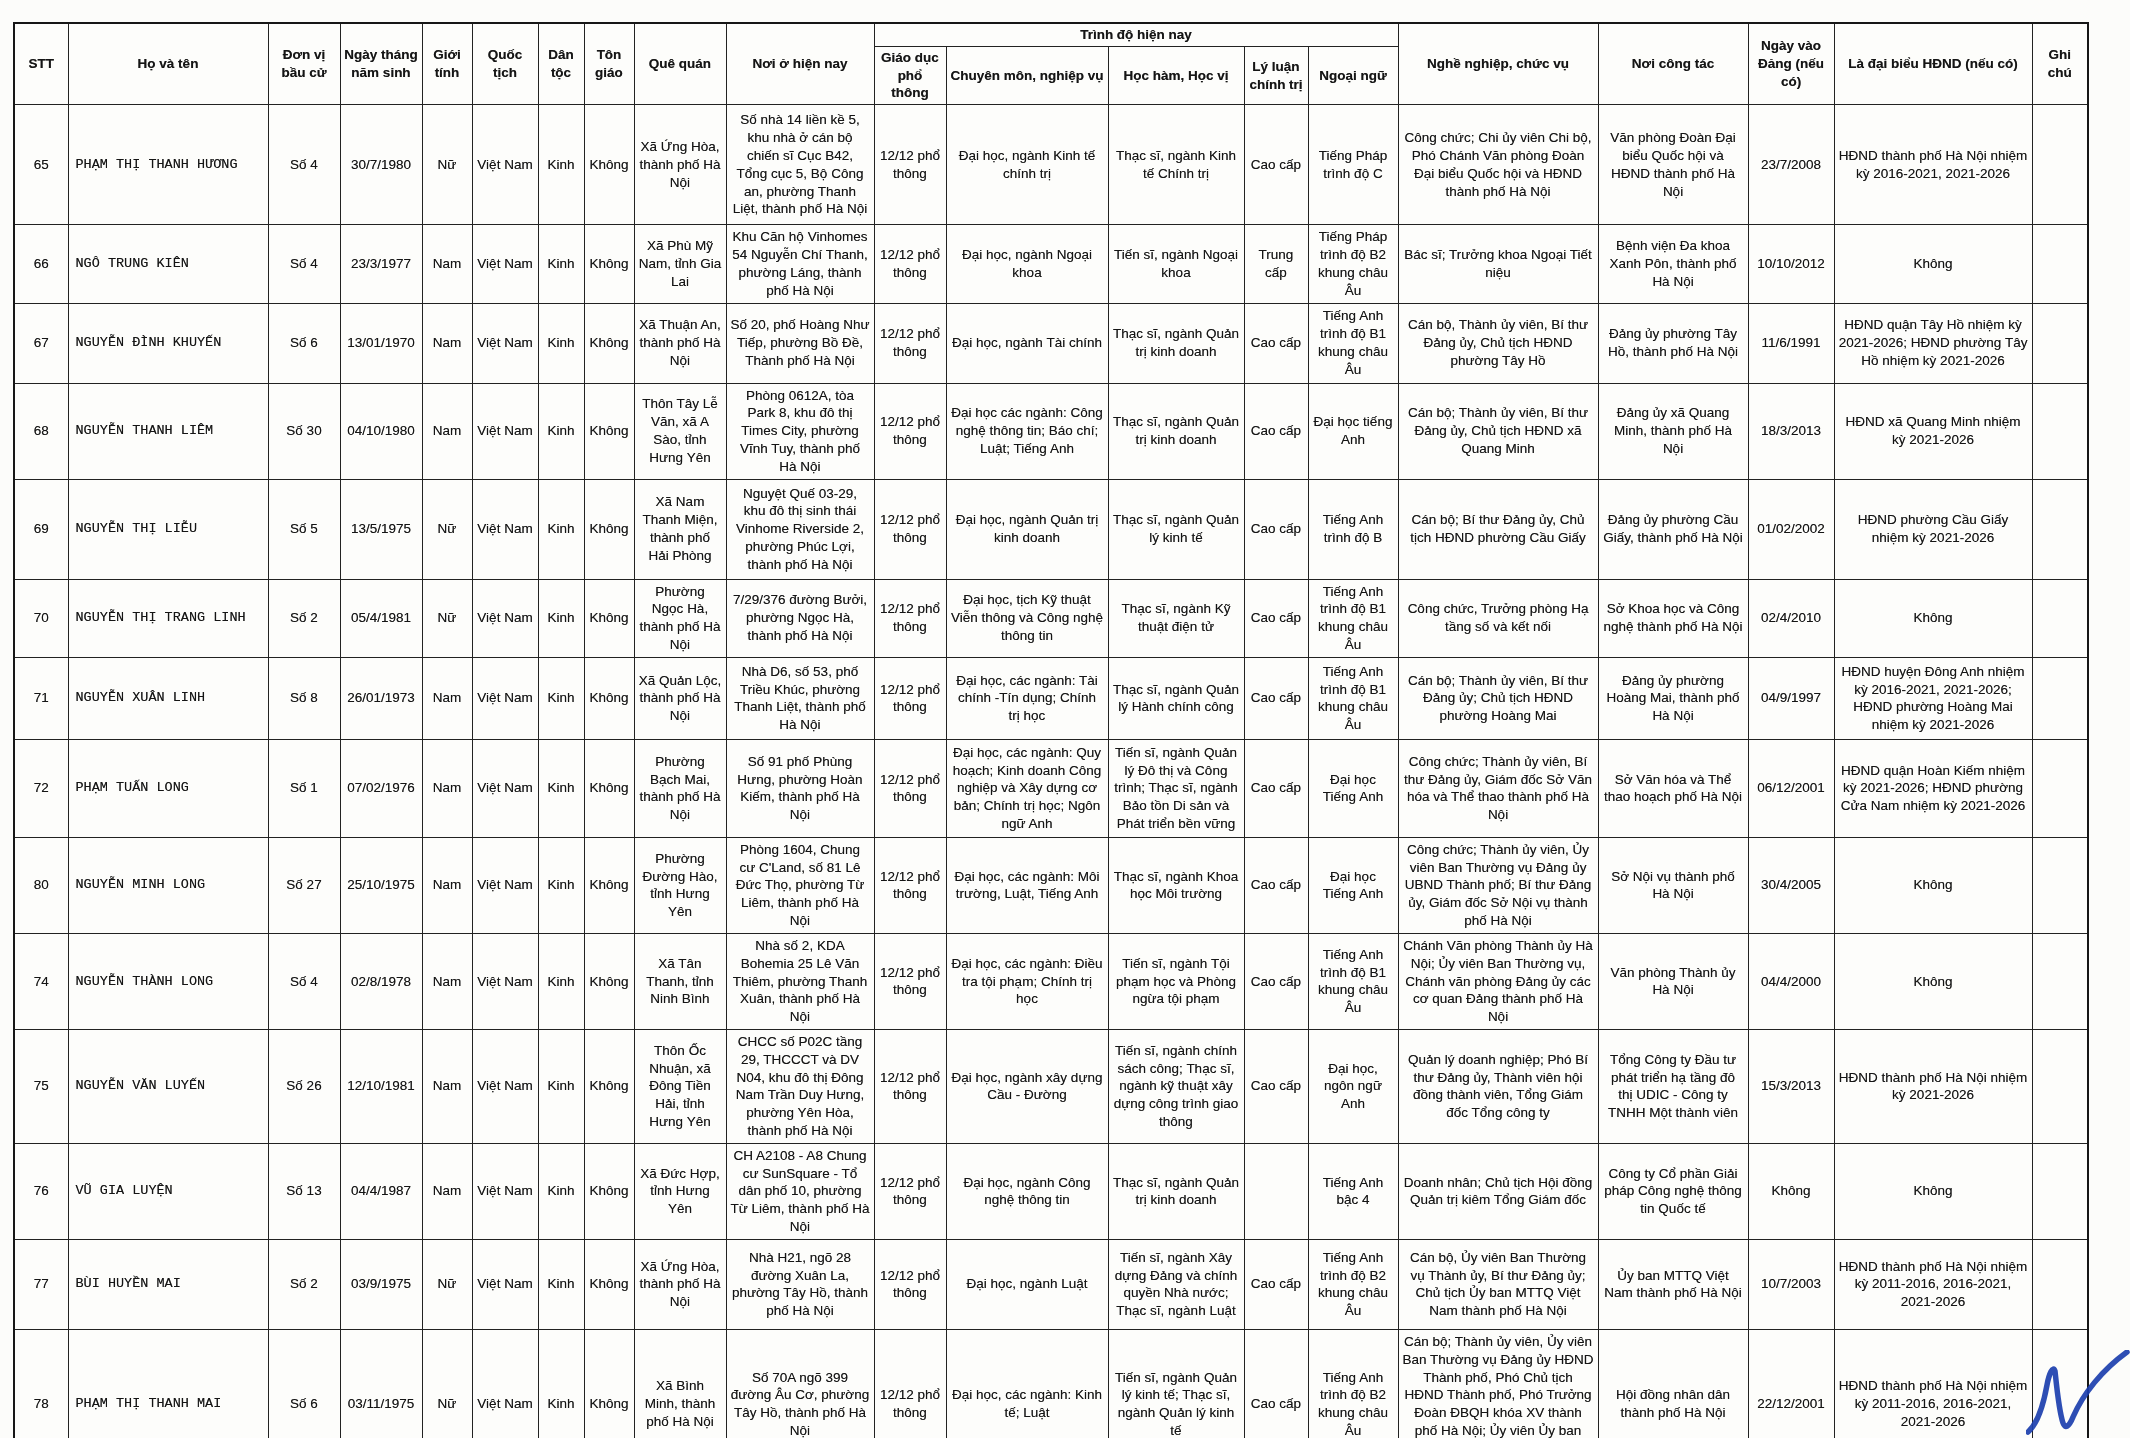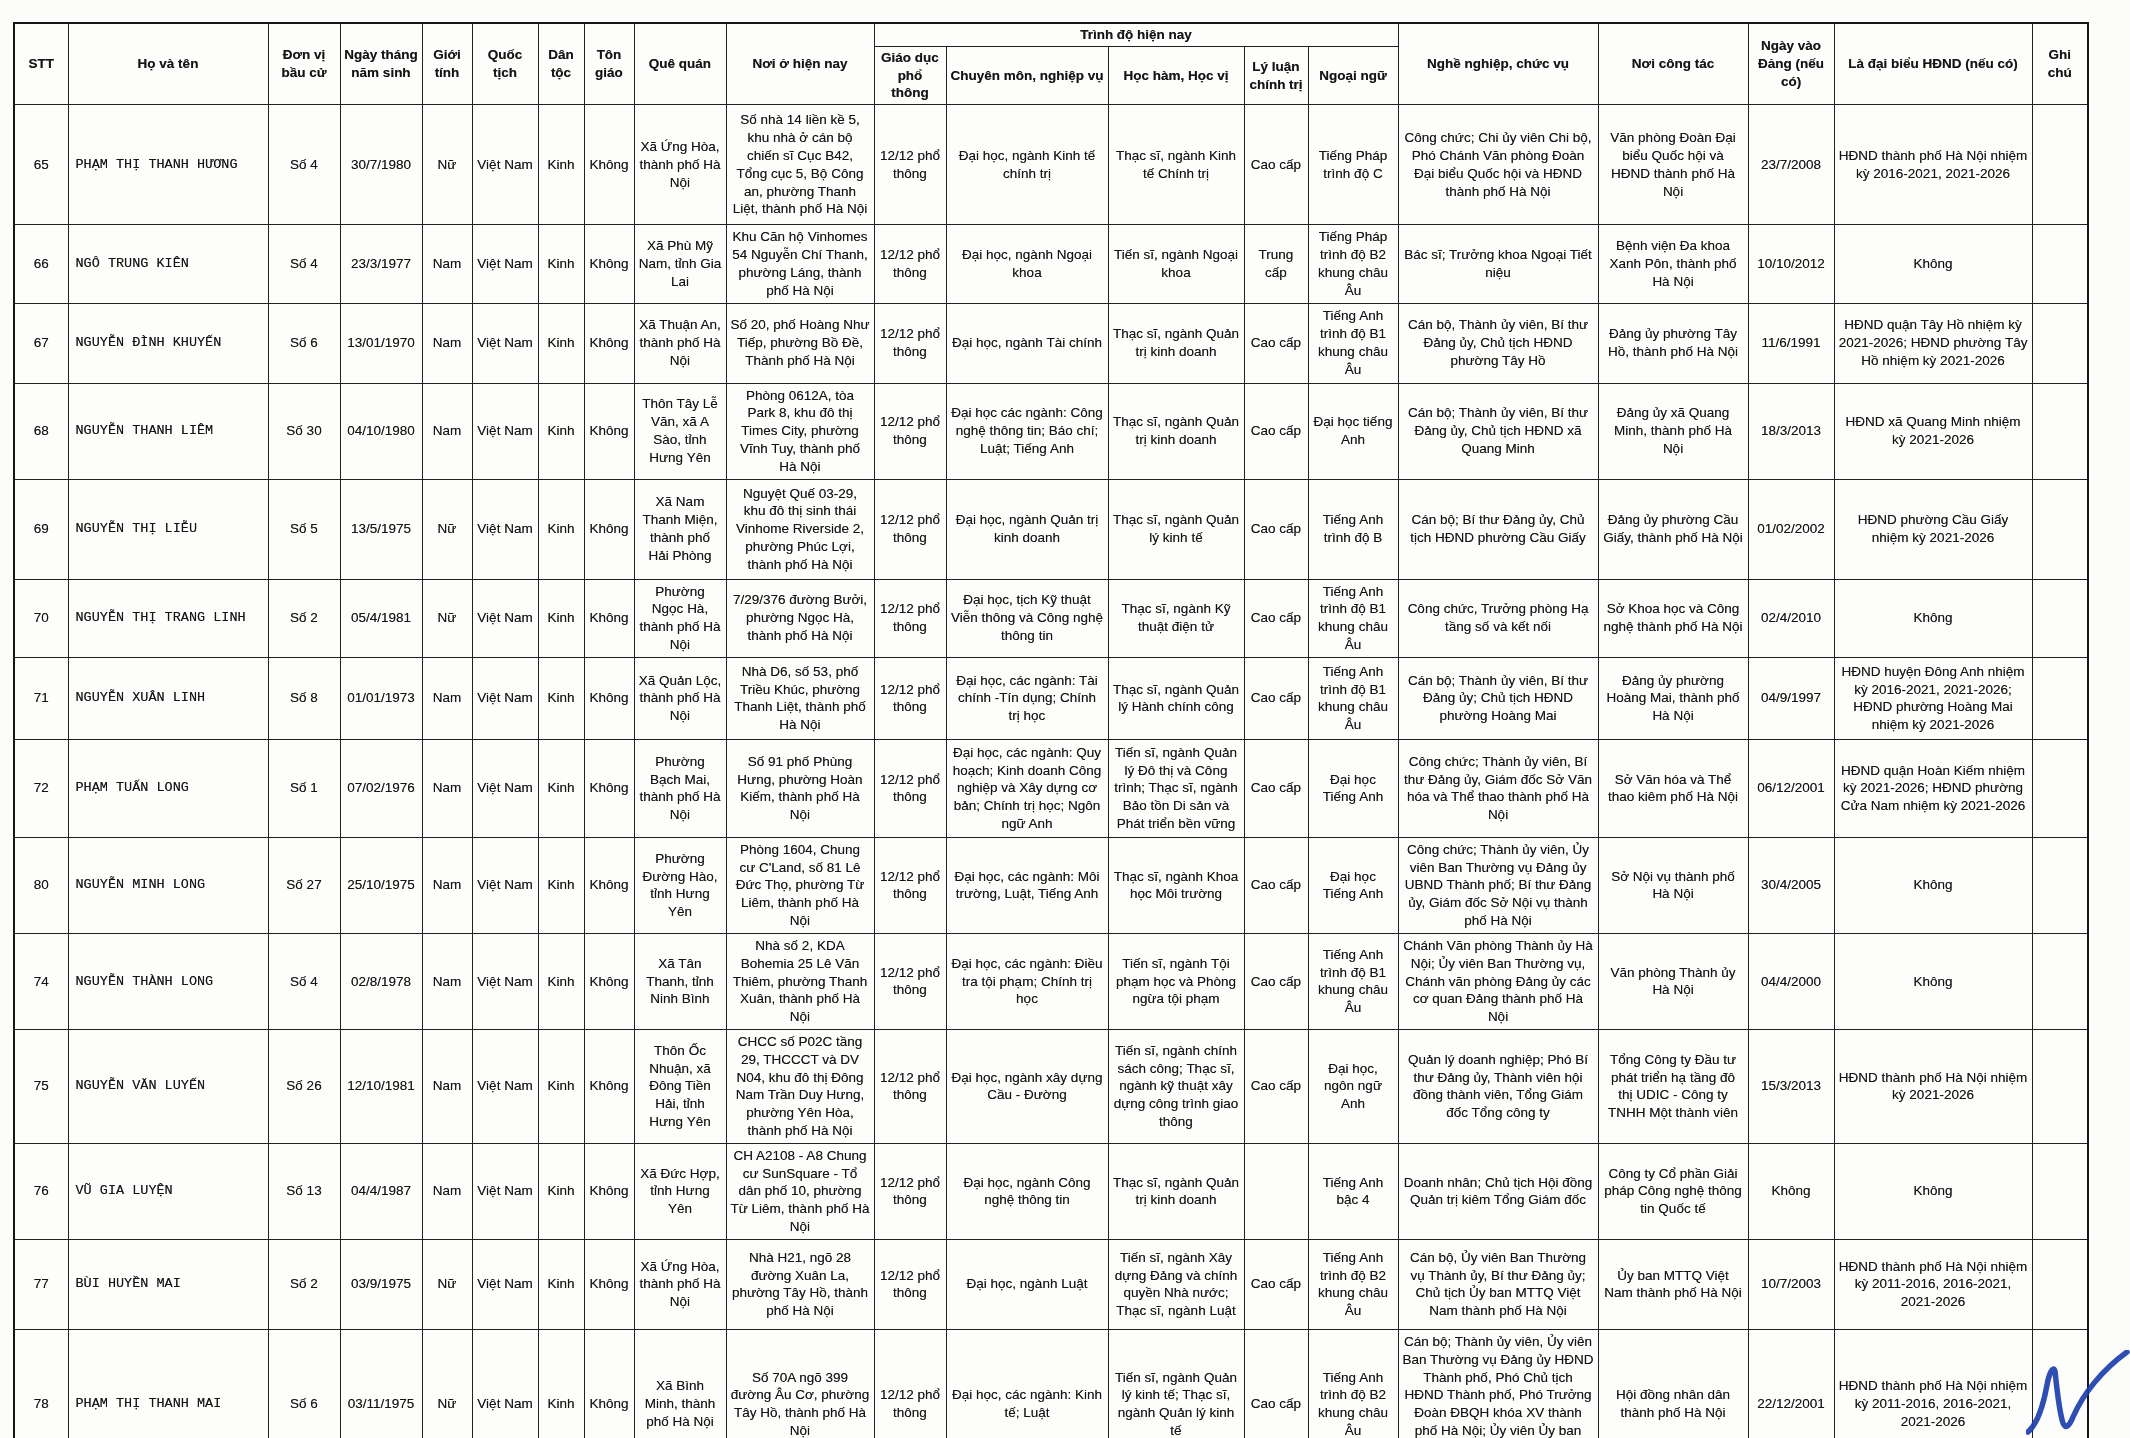--- a/index.html
+++ b/index.html
@@ -239,21 +239,21 @@
           <td>Công chức, Trưởng phòng Hạ tầng số và kết nối</td>
           <td>Sở Khoa học và Công nghệ thành phố Hà Nội</td>
           <td>02/4/2010</td>
           <td>Không</td>
           <td></td>
         </tr>
         <tr>
           <td>71</td>
           <td class="name-cell">NGUYỄN XUÂN LINH</td>
           <td>Số 8</td>
-          <td>01/01/1973</td>
+          <td>26/01/1973</td>
           <td>Nam</td>
           <td>Việt Nam</td>
           <td>Kinh</td>
           <td>Không</td>
           <td>Xã Quản Lộc, thành phố Hà Nội</td>
           <td>Nhà D6, số 53, phố Triều Khúc, phường Thanh Liệt, thành phố Hà Nội</td>
           <td>12/12 phổ thông</td>
           <td>Đại học, các ngành: Tài chính -Tín dụng; Chính trị học</td>
           <td>Thạc sĩ, ngành Quản lý Hành chính công</td>
           <td>Cao cấp</td>
@@ -274,21 +274,21 @@
           <td>Kinh</td>
           <td>Không</td>
           <td>Phường Bạch Mai, thành phố Hà Nội</td>
           <td>Số 91 phố Phùng Hưng, phường Hoàn Kiếm, thành phố Hà Nội</td>
           <td>12/12 phổ thông</td>
           <td>Đại học, các ngành: Quy hoạch; Kinh doanh Công nghiệp và Xây dựng cơ bản; Chính trị học; Ngôn ngữ Anh</td>
           <td>Tiến sĩ, ngành Quản lý Đô thị và Công trình; Thạc sĩ, ngành Bảo tồn Di sản và Phát triển bền vững</td>
           <td>Cao cấp</td>
           <td>Đại học Tiếng Anh</td>
           <td>Công chức; Thành ủy viên, Bí thư Đảng ủy, Giám đốc Sở Văn hóa và Thể thao thành phố Hà Nội</td>
-          <td>Sở Văn hóa và Thể thao kiêm phố Hà Nội</td>
+          <td>Sở Văn hóa và Thể thao hoạch phố Hà Nội</td>
           <td>06/12/2001</td>
           <td>HĐND quận Hoàn Kiếm nhiệm kỳ 2021-2026; HĐND phường Cửa Nam nhiệm kỳ 2021-2026</td>
           <td></td>
         </tr>
         <tr>
           <td>80</td>
           <td class="name-cell">NGUYỄN MINH LONG</td>
           <td>Số 27</td>
           <td>25/10/1975</td>
           <td>Nam</td>

